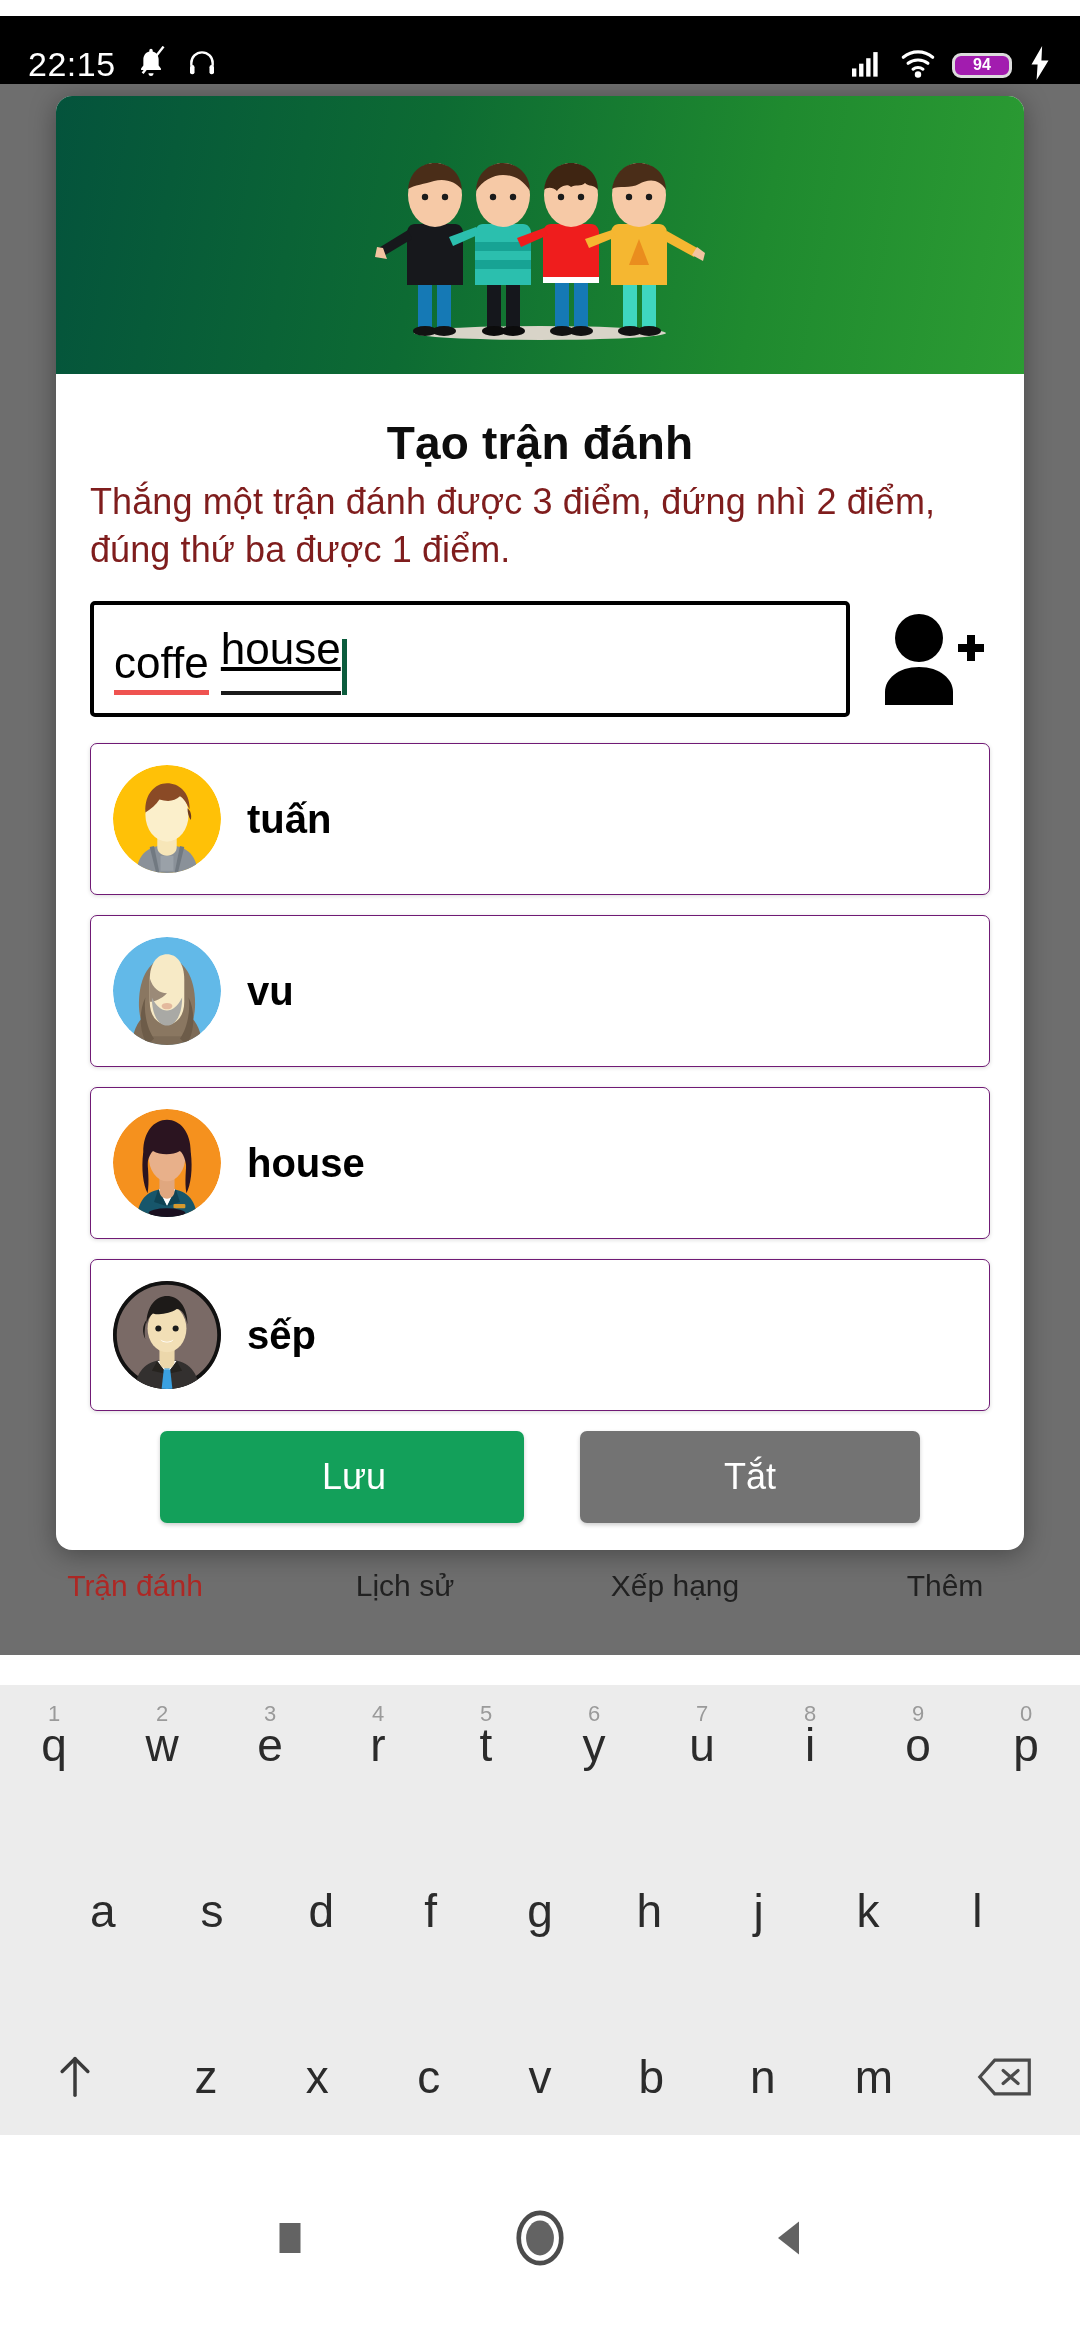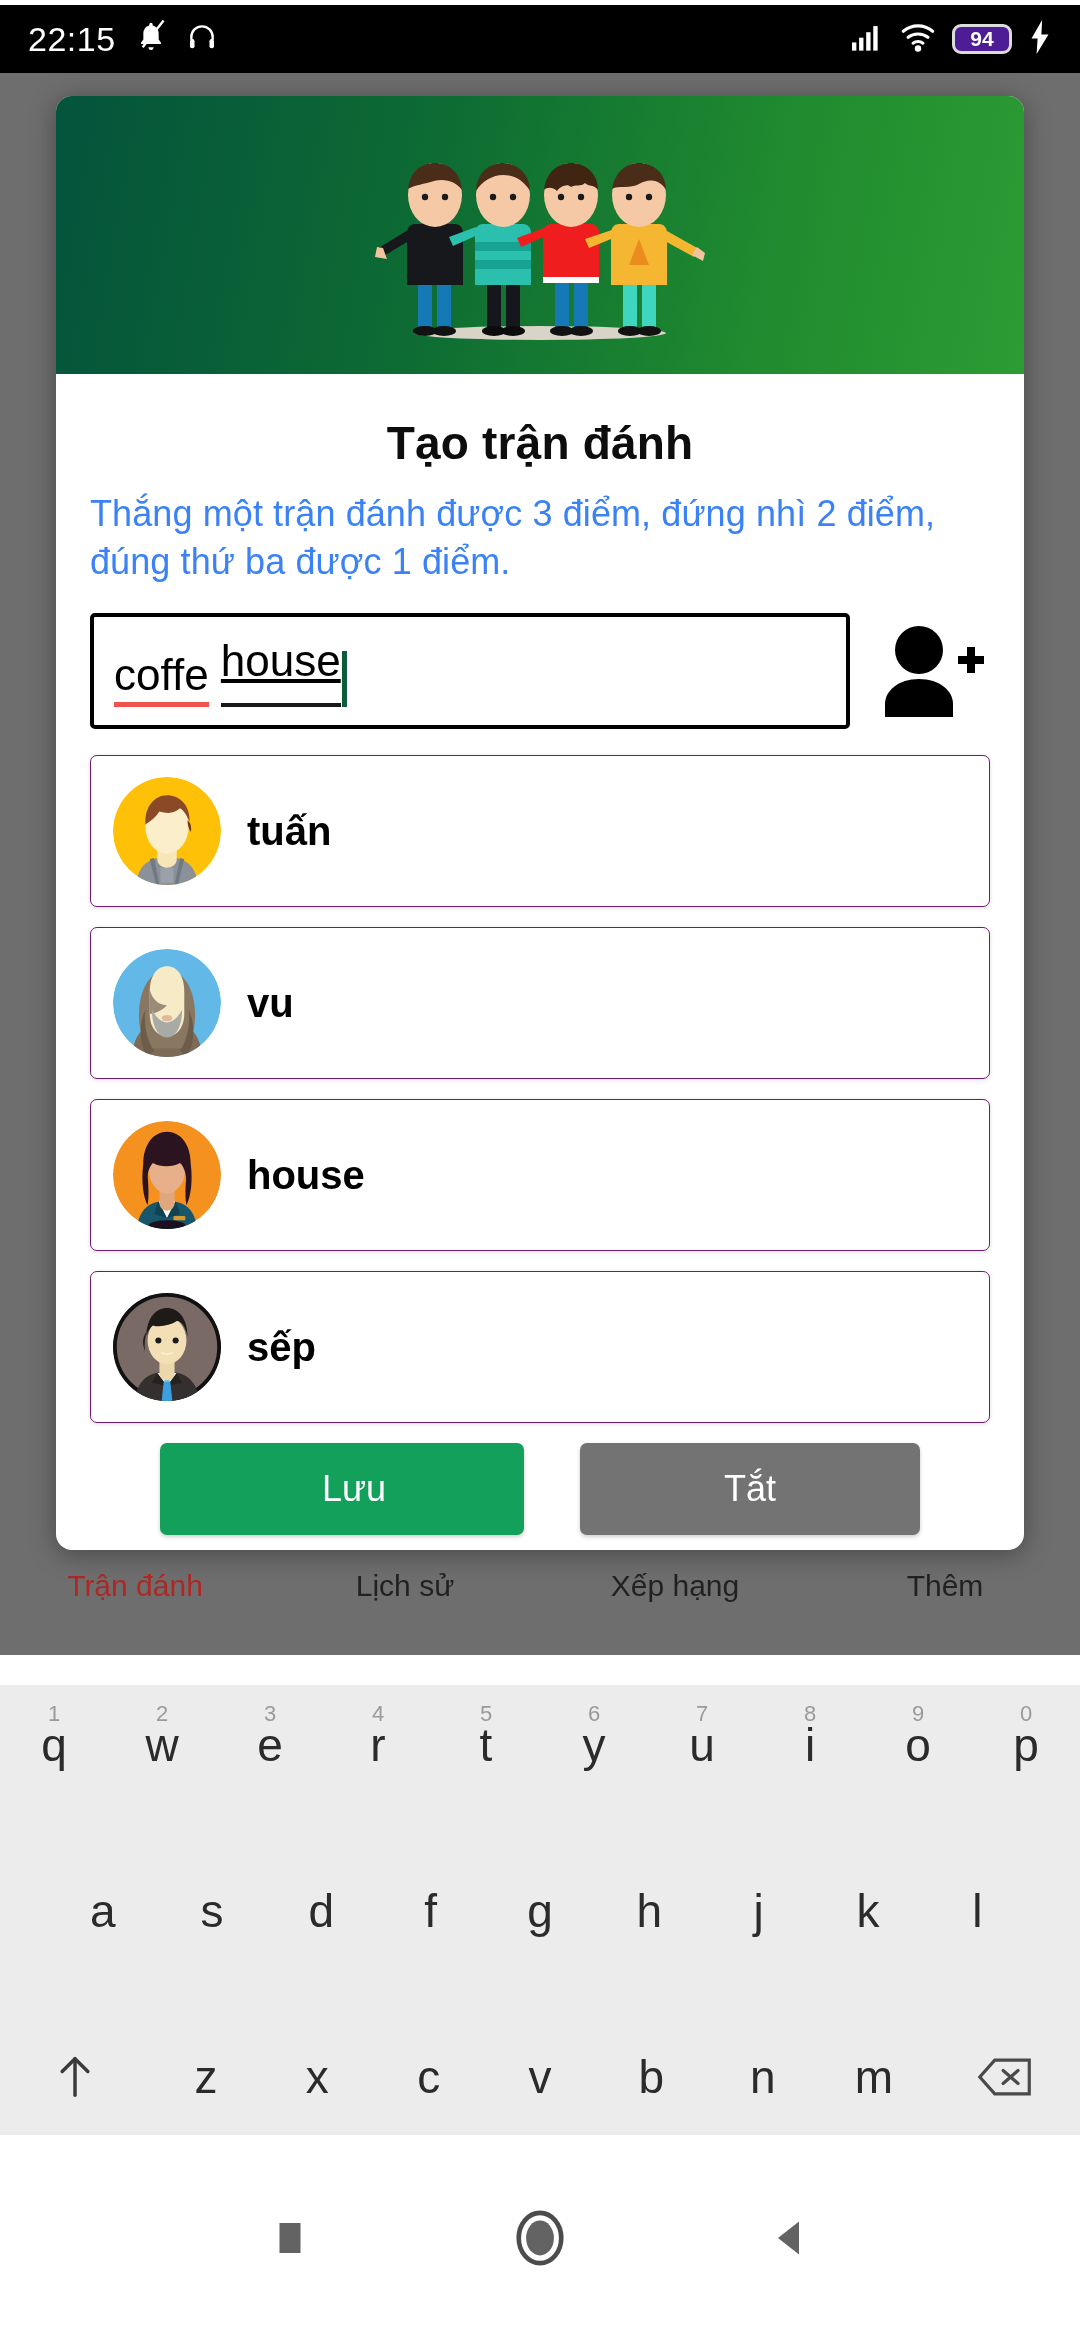--- a/index.html
+++ b/index.html
@@ -6,29 +6,29 @@
   html,body { width:1080px; height:2340px; }
   body {
     font-family:"Liberation Sans", sans-serif;
     background:#ffffff;
     overflow:hidden;
     position:relative;
   }
 
   
   .status-bar{
-    position:absolute; top:5px; left:0; width:1080px; height:68px;
-    background:#000; color:#fff; display:flex; align-items:center;
+    position:absolute; top:16px; left:0; width:1080px; height:68px;
+    background:#000; color:#fff; display:flex; align-items:flex-end;
     padding:0 28px; z-index:60;
   }
   .sb-left{ display:flex; align-items:center; gap:18px; }
   .sb-time{ font-size:34px; font-weight:400; letter-spacing:0.5px; }
   .sb-right{ margin-left:auto; display:flex; align-items:center; gap:16px; }
   .battery{
-    background:#4c1d95; color:#fff; font-size:21px; font-weight:700;
+    background:#a21caf; color:#fff; font-size:16px; font-weight:700;
     border:3px solid #dcdcdc; border-radius:9px; padding:1px 9px 2px 9px;
     line-height:1; min-width:60px; text-align:center;
   }
 
   
   .app-bg{
     position:absolute; top:68px; left:0; width:1080px; height:1587px;
     background:#6e6e6e; z-index:5;
   }
   .bottom-nav{
@@ -52,21 +52,21 @@
     position:relative; overflow:hidden; flex:none;
   }
   .illus{ position:absolute; left:50%; transform:translateX(-50%); bottom:22px; }
 
   .dlg-body{ padding:0 34px; flex:none; }
   .dlg-title{
     text-align:center; font-size:46px; font-weight:700; color:#0d0d0d;
     margin-top:42px; letter-spacing:.2px;
   }
   .dlg-desc{
-    font-size:36px; line-height:1.32; color:#3b82f6; margin-top:20px;
+    font-size:36px; line-height:1.32; color:#7f1d1d; margin-top:8px;
     letter-spacing:.1px;
   }
 
   .input-row{ display:flex; align-items:center; gap:22px; margin-top:28px; }
   .text-input{
     flex:1; height:116px; border:4px solid #000; border-radius:5px;
     background:#fff; display:flex; align-items:center; padding:0 20px;
     position:relative;
   }
   .typed{ font-size:44px; color:#000; display:flex; align-items:flex-end; }

